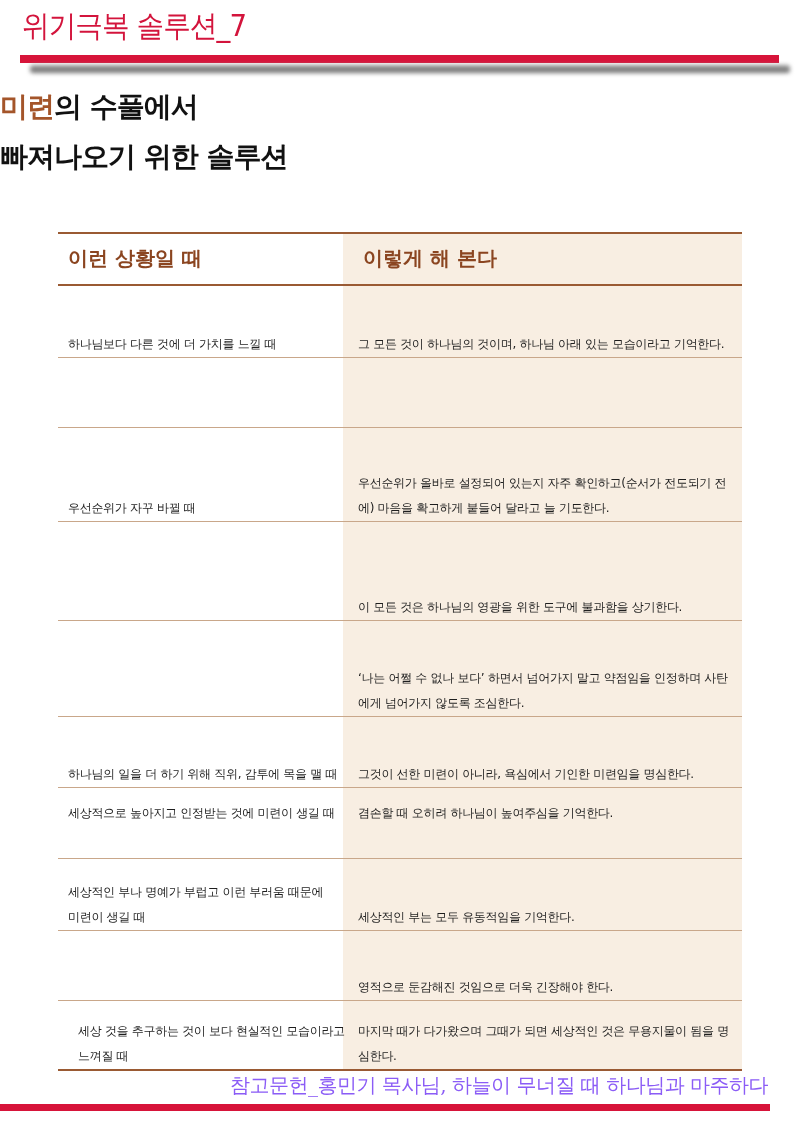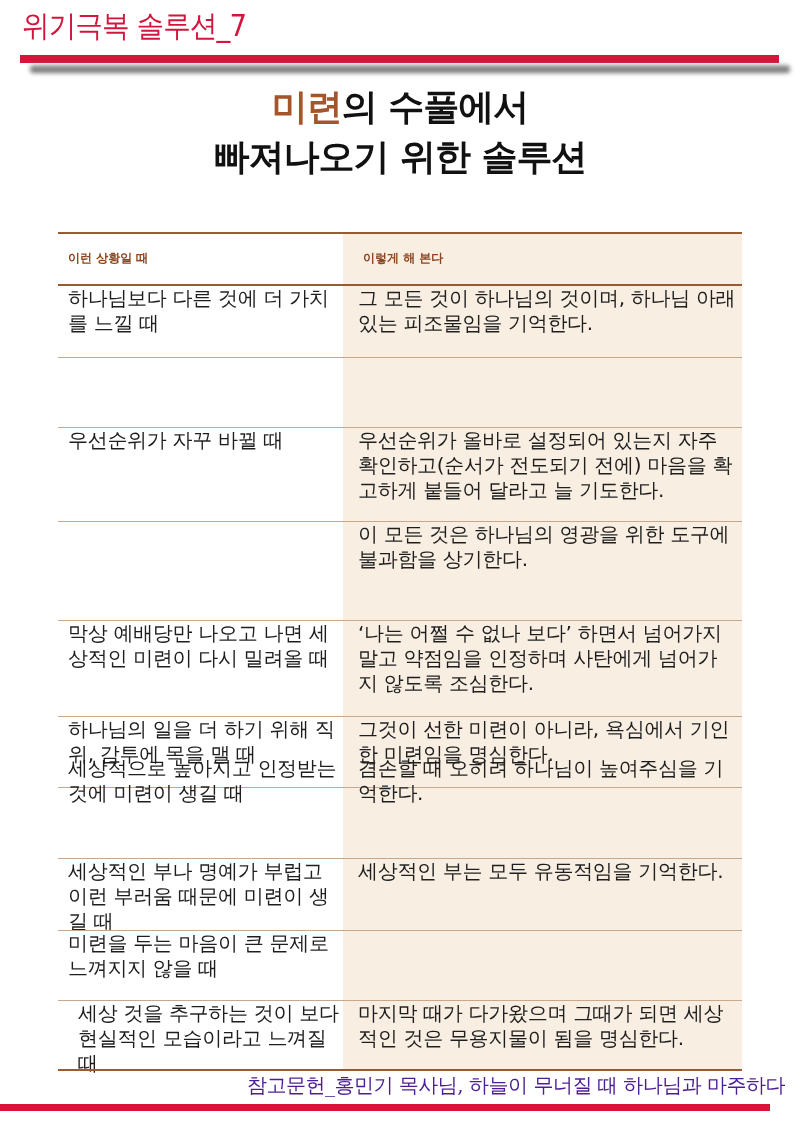--- a/index.html
+++ b/index.html
@@ -17,51 +17,51 @@
   .top-bar {
     position:absolute; left:20px; top:55px; width:759px; height:8px;
     background:#d7143a;
   }
   .top-shadow {
     position:absolute; left:30px; top:65px; width:760px; height:8px;
     background:linear-gradient(#9a9a9a,#6e6e6e);
     filter:blur(2px); border-radius:3px;
   }
   .title {
-    position:absolute; left:0; top:82px; width:800px; text-align:center;
-    font-size:36px; line-height:50px; font-weight:bold; color:#111;
+    position:absolute; left:0; top:82px; width:800px; 
+    font-size:28px; line-height:50px; font-weight:bold; color:#111;
     letter-spacing:-1px;
   }
   .title .accent { color:#a4552a; }
   .table-wrap {
     position:absolute; left:58px; top:232px; width:684px; height:838px;
   }
   .right-bg {
     position:absolute; left:285px; top:0; width:399px; height:838px;
     background:#f8eee2;
   }
   .hline { position:absolute; left:0; width:684px; }
   .hline.thick { height:2px; background:#9a5a33; }
   .hline.thin { height:1px; background:#c9a78a; }
   .hdr {
     position:absolute; top:0; height:53px; display:flex; align-items:center;
-    font-size:12px; font-weight:bold; color:#8b4520;
+    font-size:20px; font-weight:bold; color:#8b4520;
   }
   .row { position:absolute; left:0; width:684px; }
   .cell {
-    position:absolute; top:0; bottom:0; display:flex; align-items:flex-start;
-    font-size:20px; line-height:25px; color:#1e1e1e; letter-spacing:-0.3px;
+    position:absolute; top:0; bottom:0; display:flex; align-items:flex-end;
+    font-size:12px; line-height:25px; color:#1e1e1e; letter-spacing:-0.3px;
   }
   .cell.left { left:10px; width:270px; }
   .cell.right { left:300px; width:378px; }
   .cell span { display:block; }
   .reference {
-    position:absolute; right:15px; top:1072px;
+    position:absolute; right:32px; top:1072px;
     font-family:"DejaVu Serif", "Liberation Serif", serif;
-    font-size:20px; color:#4c1d95; letter-spacing:-0.5px;
+    font-size:20px; color:#8b5cf6; letter-spacing:-0.5px;
   }
   .bottom-bar {
     position:absolute; left:0; top:1104px; width:770px; height:7px;
     background:#d7143a;
   }
 </style>
 </head>
 <body>
 
 <div class="series-label">위기극복 솔루션_7</div>
@@ -79,21 +79,21 @@
   <div class="hline thick" style="top:0"></div>
   <div class="hdr" style="left:10px">이런 상황일 때</div>
   <div class="hdr" style="left:305px">이렇게 해 본다</div>
   <div class="hline thick" style="top:52px"></div>
 
   <div class="row" style="top:54px;height:71px">
     <div class="cell left">
         <span>하나님보다 다른 것에 더 가치를 느낄 때</span>
       </div>
     <div class="cell right">
-        <span>그 모든 것이 하나님의 것이며, 하나님 아래 있는 피조물임을 기억한다.</span>
+        <span>그 모든 것이 하나님의 것이며, 하나님 아래 있는 모습이라고 기억한다.</span>
       </div>
   </div>
   <div class="hline thin" style="top:125px"></div>
 
   <div class="hline thin" style="top:195px"></div>
 
   <div class="row" style="top:196px;height:93px">
     <div class="cell right">
         <span>우선순위가 올바로 설정되어 있는지 자주 확인하고(순서가 전도되기 전에) 마음을 확고하게 붙들어 달라고 늘 기도한다.</span>
       </div>
@@ -104,23 +104,20 @@
   <div class="hline thin" style="top:289px"></div>
 
   <div class="row" style="top:290px;height:98px">
     <div class="cell right">
         <span>이 모든 것은 하나님의 영광을 위한 도구에 불과함을 상기한다.</span>
       </div>
   </div>
   <div class="hline thin" style="top:388px"></div>
 
   <div class="row" style="top:389px;height:95px">
-    <div class="cell left">
-        <span>막상 예배당만 나오고 나면 세상적인 미련이 다시 밀려올 때</span>
-      </div>
     <div class="cell right">
         <span>‘나는 어쩔 수 없나 보다’ 하면서 넘어가지 말고 약점임을 인정하며 사탄에게 넘어가지 않도록 조심한다.</span>
       </div>
   </div>
   <div class="hline thin" style="top:484px"></div>
 
   <div class="row" style="top:485px;height:70px">
     <div class="cell left">
         <span>하나님의 일을 더 하기 위해 직위, 감투에 목을 맬 때</span>
       </div>
@@ -144,22 +141,22 @@
     <div class="cell left">
         <span>세상적인 부나 명예가 부럽고 이런 부러움 때문에 미련이 생길 때</span>
       </div>
     <div class="cell right">
         <span>세상적인 부는 모두 유동적임을 기억한다.</span>
       </div>
   </div>
   <div class="hline thin" style="top:698px"></div>
 
   <div class="row" style="top:699px;height:69px">
-    <div class="cell left">
-        <span>미련을 두는 마음이 큰 문제로 느껴지지 않을 때</span>
+    <div class="cell right">
+        <span>영적으로 둔감해진 것임으로 더욱 긴장해야 한다.</span>
       </div>
   </div>
   <div class="hline thin" style="top:768px"></div>
 
   <div class="row" style="top:769px;height:68px">
     <div class="cell left" style="left:20px">
         <span>세상 것을 추구하는 것이 보다 현실적인 모습이라고 느껴질 때</span>
       </div>
     <div class="cell right">
         <span>마지막 때가 다가왔으며 그때가 되면 세상적인 것은 무용지물이 됨을 명심한다.</span>

